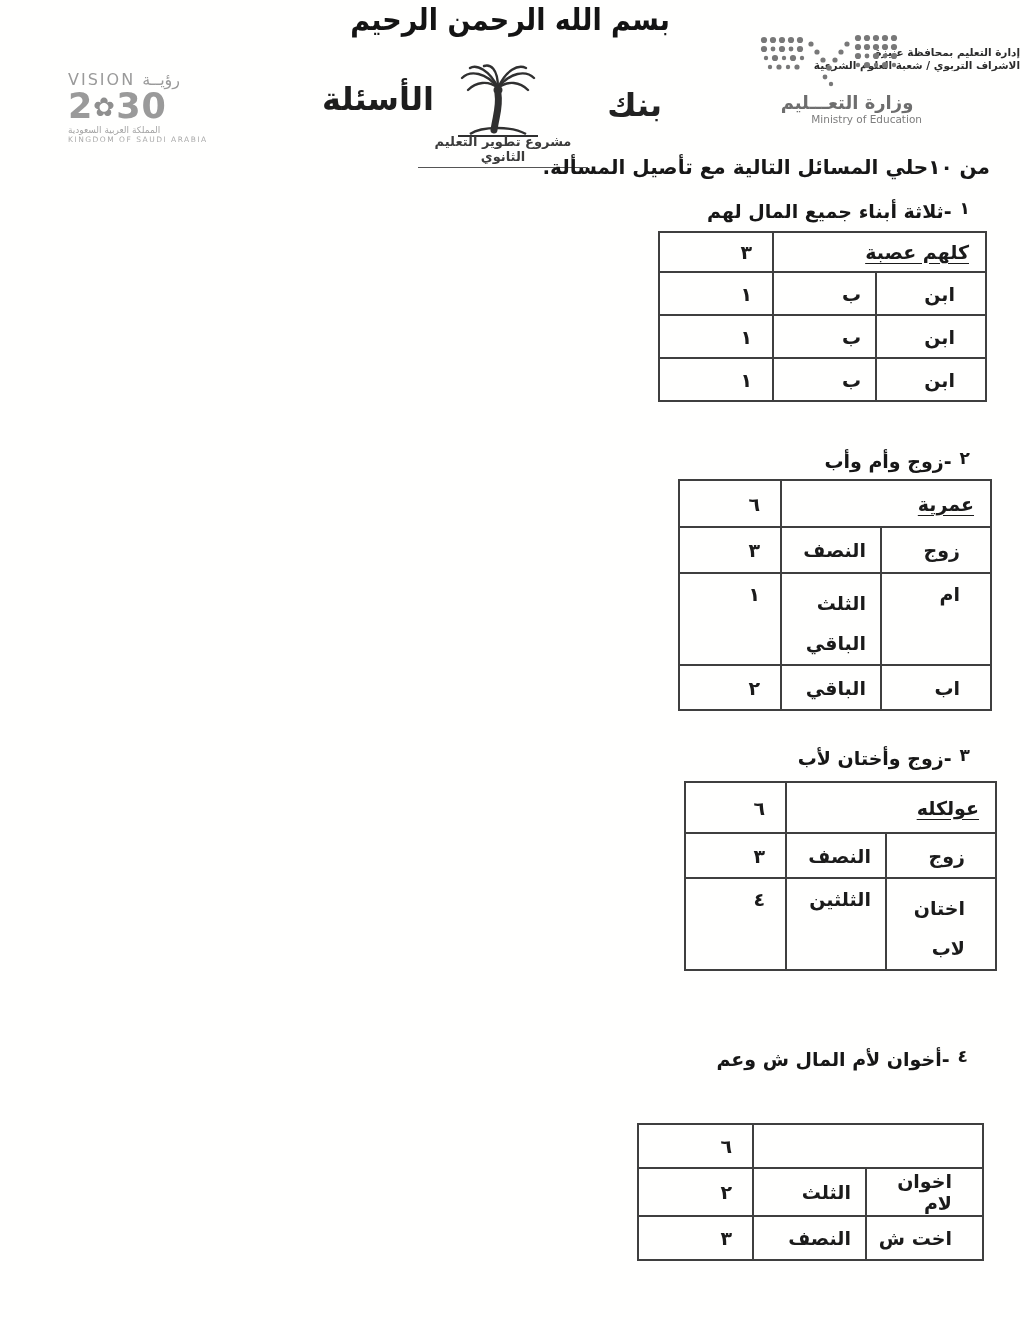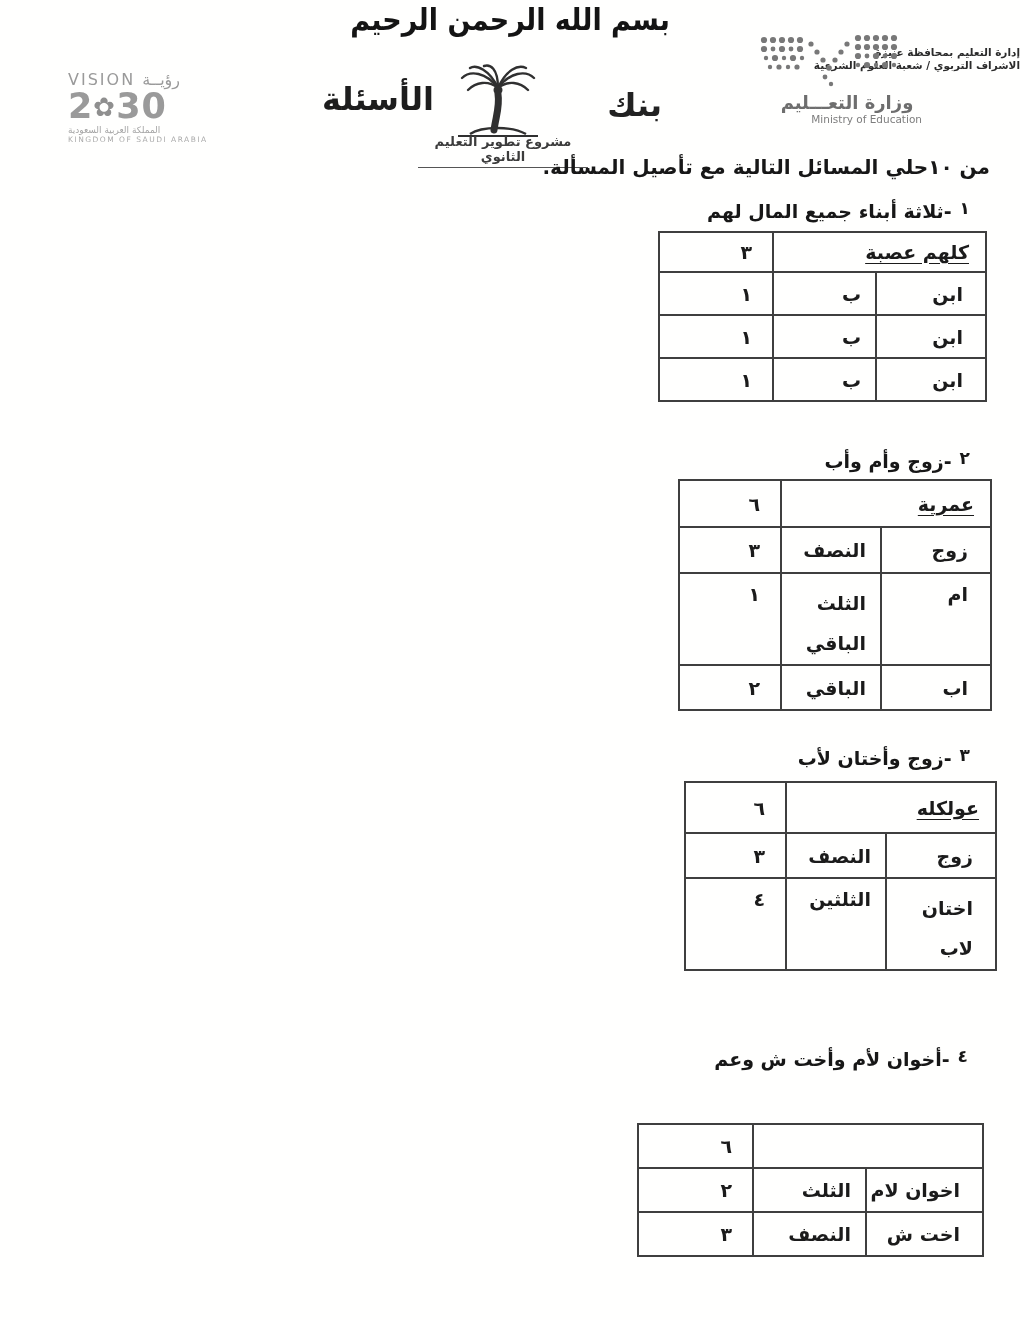--- a/index.html
+++ b/index.html
@@ -51,21 +51,21 @@
   .q4{top:1046px;right:52px;}
   
   table.inh{
     position:absolute;border-collapse:collapse;table-layout:fixed;
     direction:rtl;color:#1b1b1b;
   }
   table.inh td{
     border:2px solid #3f3f3f;overflow:hidden;
     font-size:19px;font-weight:700;vertical-align:middle;
   }
-  td.heir{text-align:right;padding-right:22px;font-size:20px;border-radius:12px;}
+  td.heir{text-align:right;padding-right:30px;font-size:20px;border-radius:12px;}
   td.frac{text-align:right;padding-right:14px;}
   td.val{text-align:right;padding-right:20px;font-size:17px;font-weight:600;}
   td.label{text-align:right;padding-right:16px;font-weight:600;}
   td.label .u{text-decoration:underline;text-underline-offset:4px;}
   tr.tall td{vertical-align:top;padding-top:9px;}
   td.twol{white-space:pre-line;line-height:40px;}
   
   #t1{left:658px;top:231px;width:327px;}
   #t1 .c-heir{width:110px}#t1 .c-frac{width:103px}#t1 .c-val{width:114px}
   #t1 tr:nth-child(1) td{height:36px}
@@ -271,21 +271,21 @@
     <tr class="tall">
       <td class="heir twol">اختان
 لاب</td>
       <td class="frac">الثلثين</td>
       <td class="val">٤</td>
     </tr>
   </tbody>
     </table>
 
   <div class="q-head q4">
-    <span class="q-num">٤</span><span>-أخوان لأم وأخت ش وعم</span>
+    <span class="q-num">٤</span><span>-أخوان لأم المال ش وعم</span>
   </div>
   <table id="t4" class="inh">
     <colgroup>
         <col class="c-heir">
         <col class="c-frac">
         <col class="c-val">
       </colgroup>
     <tbody>
         <tr>
       <td colspan="2" class="label"><span class="u"></span></td>

